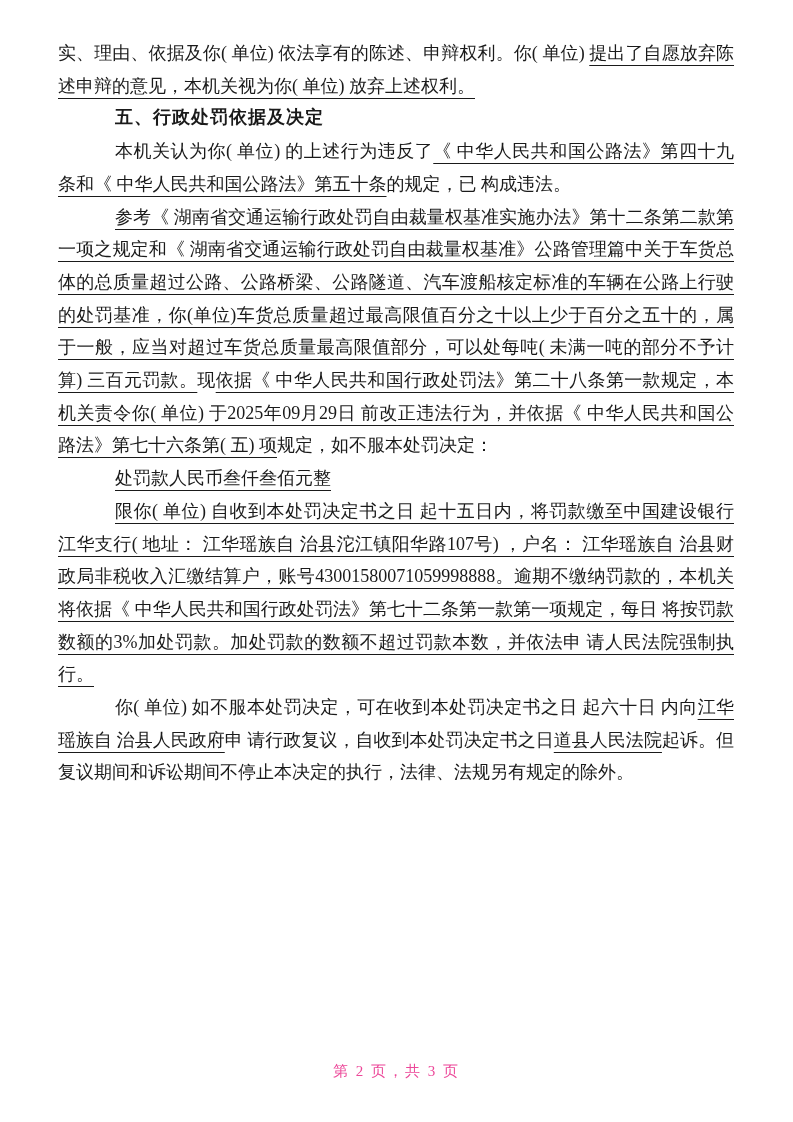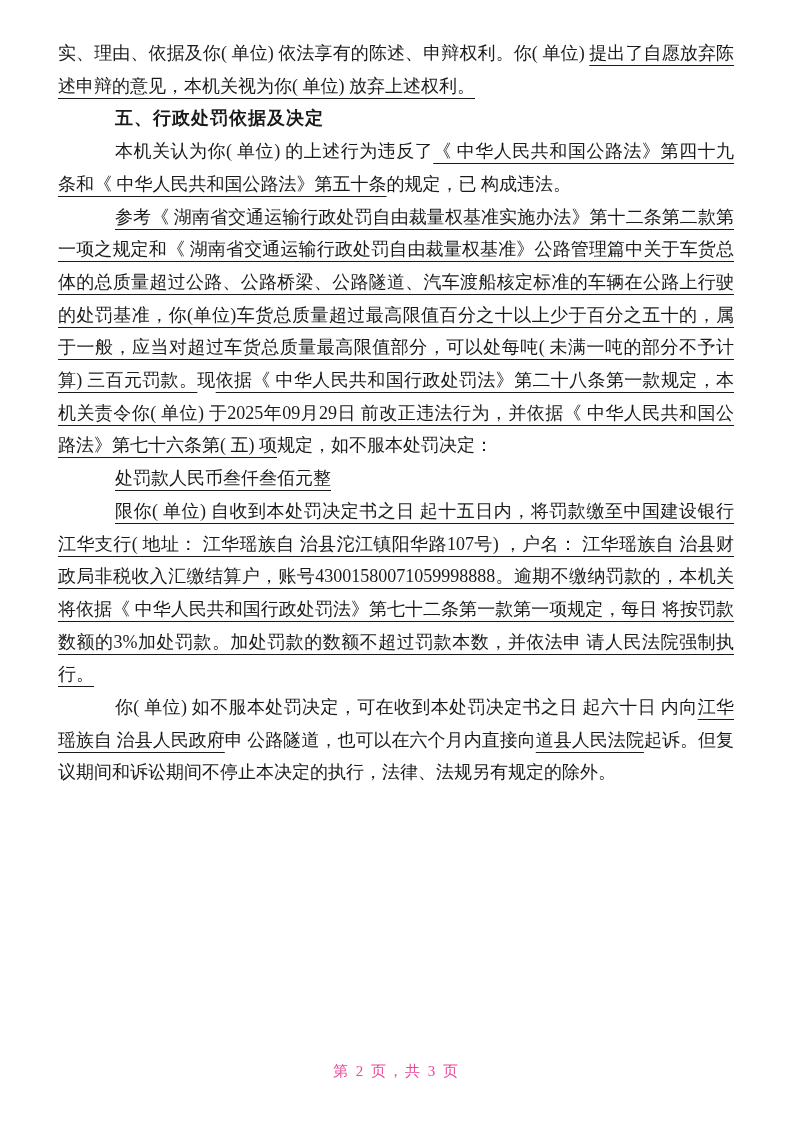--- a/index.html
+++ b/index.html
@@ -30,21 +30,21 @@
     margin: 0;
     text-indent: 57px;
   }
   .para.no-indent {
     text-indent: 0;
   }
   .heading {
     margin: 0;
     text-indent: 57px;
     font-weight: bold;
-    font-family: Liberation Serif, serif;
+    font-family: Liberation Mono, monospace;
     letter-spacing: 1px;
   }
   .u {
     text-decoration-line: underline;
     text-decoration-thickness: 1.2px;
     text-underline-offset: 5.5px;
   }
   .footer {
     position: absolute;
     left: 0;
@@ -60,18 +60,18 @@
 <body>
 
 <div class="page">
   <div class="content" id="doc">
       <p class="para no-indent"><span>实、理由、依据及你( 单位) 依法享有的陈述、申辩权利。你( 单位) </span><span class="u">提出了自愿放弃陈述申辩的意见，本机关视为你( 单位) 放弃上述权利。</span></p>
       <p class="heading"><span>五、行政处罚依据及决定</span></p>
       <p class="para"><span>本机关认为你( 单位) 的上述行为违反了</span><span class="u">《 中华人民共和国公路法》第四十九条和《 中华人民共和国公路法》第五十条</span><span>的规定，已 构成违法。</span></p>
       <p class="para"><span class="u">参考《 湖南省交通运输行政处罚自由裁量权基准实施办法》第十二条第二款第一项之规定和《 湖南省交通运输行政处罚自由裁量权基准》公路管理篇中关于车货总体的总质量超过公路、公路桥梁、公路隧道、汽车渡船核定标准的车辆在公路上行驶的处罚基准，你(单位)车货总质量超过最高限值百分之十以上少于百分之五十的，属于一般，应当对超过车货总质量最高限值部分，可以处每吨( 未满一吨的部分不予计算) 三百元罚款。</span><span>现</span><span class="u">依据《 中华人民共和国行政处罚法》第二十八条第一款规定，本机关责令你( 单位) 于2025年09月29日 前改正违法行为，并依据《 中华人民共和国公路法》第七十六条第( 五) 项</span><span>规定，如不服本处罚决定：</span></p>
       <p class="para"><span class="u">处罚款人民币叁仟叁佰元整</span></p>
       <p class="para"><span class="u">限你( 单位) 自收到本处罚决定书之日 起十五日内，将罚款缴至中国建设银行江华支行( 地址： 江华瑶族自 治县沱江镇阳华路107号) ，户名： 江华瑶族自 治县财政局非税收入汇缴结算户，账号43001580071059998888。逾期不缴纳罚款的，本机关将依据《 中华人民共和国行政处罚法》第七十二条第一款第一项规定，每日 将按罚款数额的3%加处罚款。加处罚款的数额不超过罚款本数，并依法申 请人民法院强制执行。</span></p>
-      <p class="para"><span>你( 单位) 如不服本处罚决定，可在收到本处罚决定书之日 起六十日 内向</span><span class="u">江华瑶族自 治县人民政府</span><span>申 公路隧道，也可以在六个月内直接向</span><span class="u">道县人民法院</span><span>起诉。但复议期间和诉讼期间不停止本决定的执行，法律、法规另有规定的除外。</span></p>
+      <p class="para"><span>你( 单位) 如不服本处罚决定，可在收到本处罚决定书之日 起六十日 内向</span><span class="u">江华瑶族自 治县人民政府</span><span>申 请行政复议，自收到本处罚决定书之日</span><span class="u">道县人民法院</span><span>起诉。但复议期间和诉讼期间不停止本决定的执行，法律、法规另有规定的除外。</span></p>
     </div>
   <div class="footer">
     <span>第 2 页，共 3 页</span>
   </div>
 </div>
 
 </body></html>

